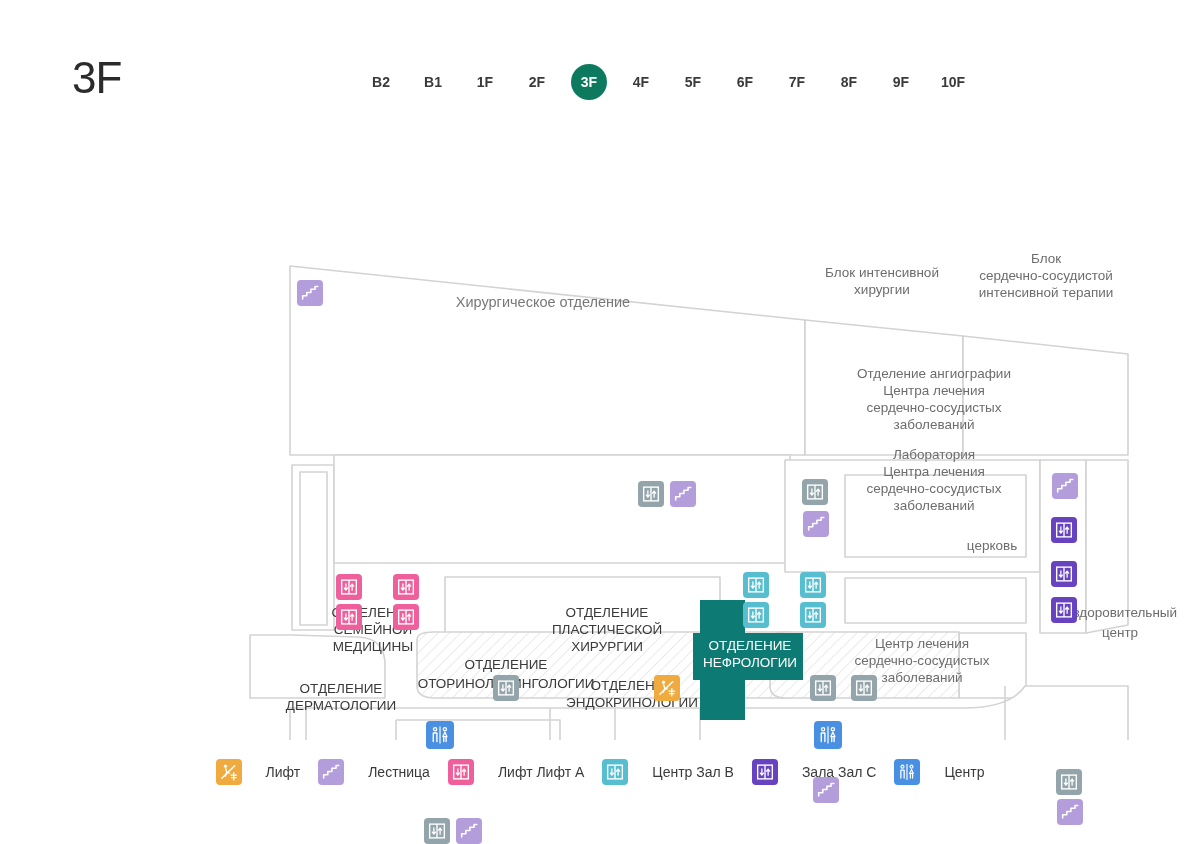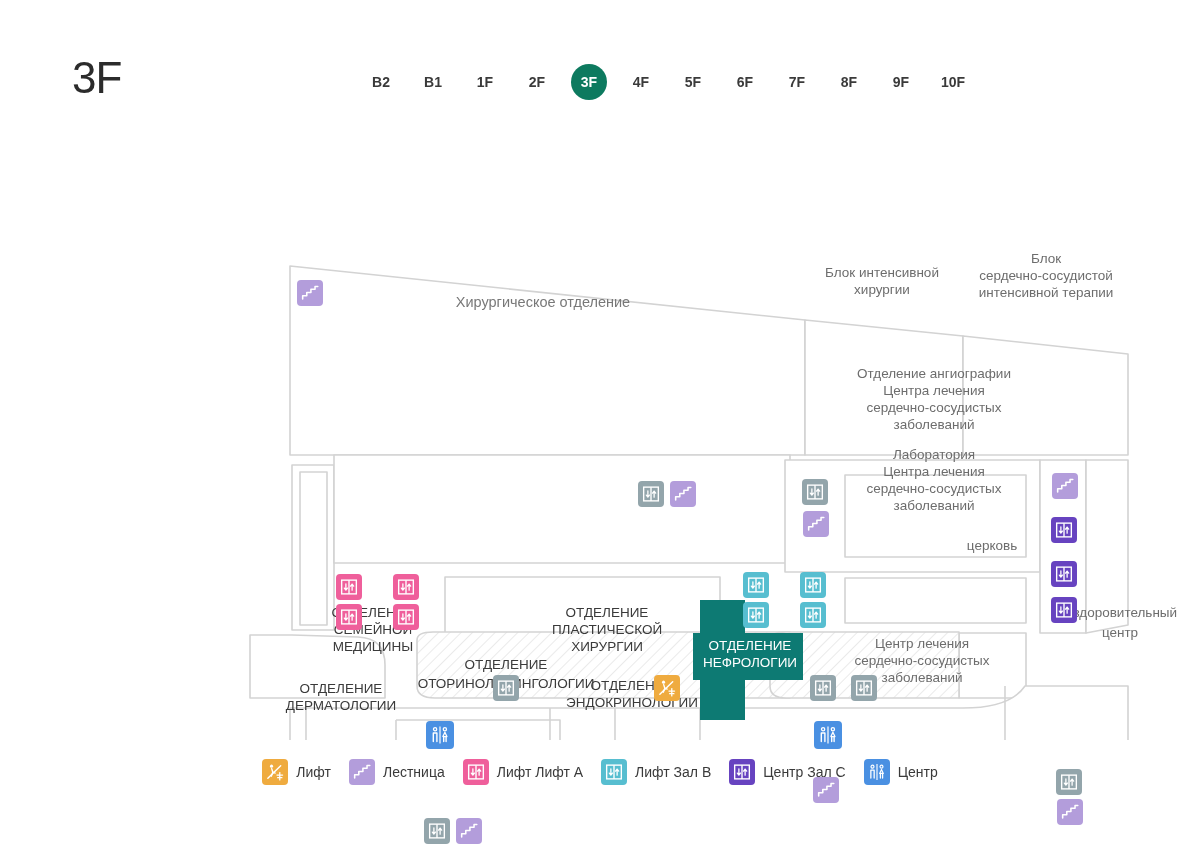--- a/index.html
+++ b/index.html
@@ -53,21 +53,21 @@
   .ic{position:absolute;border-radius:4px;display:flex;align-items:center;justify-content:center;}
   .ic svg{display:block;}
 
   
   #legend{
     position:absolute;left:0;top:752px;width:1200px;height:40px;
     display:flex;align-items:center;justify-content:center;
   }
   .lg-item{display:flex;align-items:center;margin:0 9px;}
   .lg-box{width:26px;height:26px;border-radius:4px;display:flex;align-items:center;justify-content:center;flex:0 0 auto;}
-  .lg-txt{margin-left:8px;font-size:14px;color:#3a3a3a;white-space:nowrap;}
+  .lg-txt{margin-left:24px;font-size:14px;color:#3a3a3a;white-space:nowrap;}
 </style>
 </head>
 <body>
 
 <div id="page">
 
   <div class="floor-big">3F</div>
 
   <div class="floor-nav" id="floor-nav">
       <div class="floor-btn">B2</div>
@@ -447,32 +447,32 @@
       </div>
       <div class="lg-item">
         <div class="lg-box" style="background: rgb(87, 190, 208);">
           <svg width="22" height="22" viewBox="0 0 24 24">
             <rect x="4" y="4.5" width="16" height="15" fill="none" stroke="#ffffff" stroke-width="1.5"></rect>
             <line x1="12" y1="4.5" x2="12" y2="19.5" stroke="#ffffff" stroke-width="1.5"></line>
             <path d="M8.6 8.5 L8.6 15 M6.9 13.2 L8.6 15.3 L10.3 13.2" fill="none" stroke="#ffffff" stroke-width="1.4" stroke-linecap="round" stroke-linejoin="round"></path>
             <path d="M15.4 15.5 L15.4 9 M13.7 11.1 L15.4 8.9 L17.1 11.1" fill="none" stroke="#ffffff" stroke-width="1.4" stroke-linecap="round" stroke-linejoin="round"></path>
           </svg>
         </div>
-        <span class="lg-txt">Лифт Зал B</span>
+        <span class="lg-txt">Центр Зал B</span>
       </div>
       <div class="lg-item">
         <div class="lg-box" style="background: rgb(103, 67, 192);">
           <svg width="22" height="22" viewBox="0 0 24 24">
             <rect x="4" y="4.5" width="16" height="15" fill="none" stroke="#ffffff" stroke-width="1.5"></rect>
             <line x1="12" y1="4.5" x2="12" y2="19.5" stroke="#ffffff" stroke-width="1.5"></line>
             <path d="M8.6 8.5 L8.6 15 M6.9 13.2 L8.6 15.3 L10.3 13.2" fill="none" stroke="#ffffff" stroke-width="1.4" stroke-linecap="round" stroke-linejoin="round"></path>
             <path d="M15.4 15.5 L15.4 9 M13.7 11.1 L15.4 8.9 L17.1 11.1" fill="none" stroke="#ffffff" stroke-width="1.4" stroke-linecap="round" stroke-linejoin="round"></path>
           </svg>
         </div>
-        <span class="lg-txt">Центр Зал C</span>
+        <span class="lg-txt">Зала Зал C</span>
       </div>
       <div class="lg-item">
         <div class="lg-box" style="background: rgb(74, 144, 226);">
           <svg width="22" height="22" viewBox="0 0 24 24">
             <line x1="12" y1="3.4" x2="12" y2="20.6" stroke="#ffffff" stroke-width="1.2"></line>
             <circle cx="7.1" cy="6.2" r="1.6" fill="none" stroke="#ffffff" stroke-width="1.3"></circle>
             <path d="M5.3 10 L5.3 14.2 M8.9 10 L8.9 14.2 M5.3 10 L8.9 10 M5.3 14.2 L5.3 18.6 M8.9 14.2 L8.9 18.6" fill="none" stroke="#ffffff" stroke-width="1.4" stroke-linecap="round"></path>
             <circle cx="16.9" cy="6.2" r="1.6" fill="none" stroke="#ffffff" stroke-width="1.3"></circle>
             <path d="M14.9 13.6 L16.9 9.2 L18.9 13.6 Z" fill="none" stroke="#ffffff" stroke-width="1.3" stroke-linejoin="round"></path>
             <path d="M15.7 13.6 L15.7 18.6 M18.1 13.6 L18.1 18.6" fill="none" stroke="#ffffff" stroke-width="1.4" stroke-linecap="round"></path>

